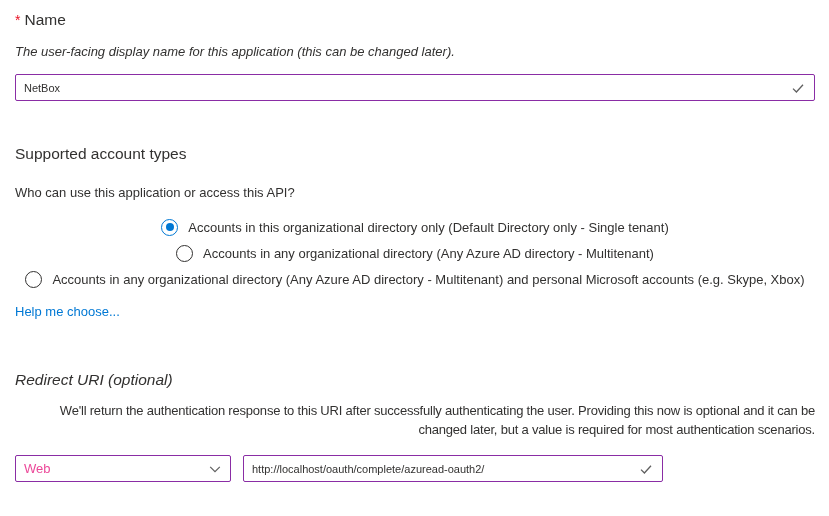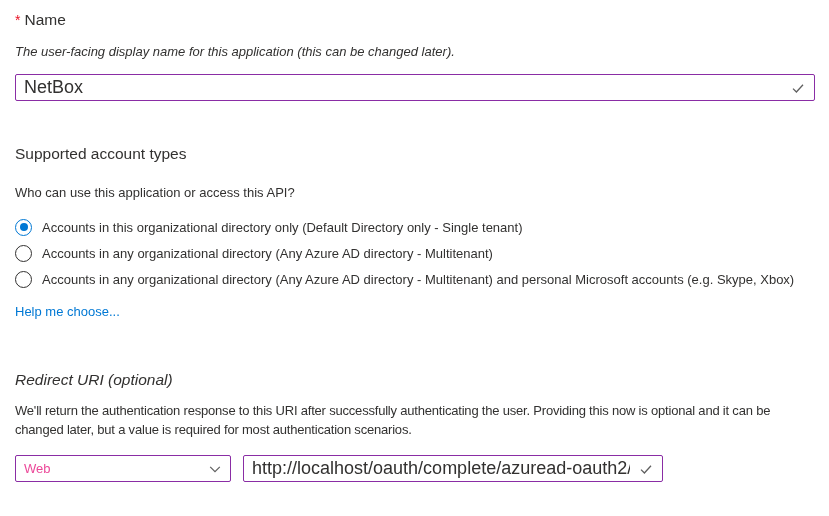--- a/index.html
+++ b/index.html
@@ -50,21 +50,21 @@
     display: flex;
     align-items: center;
     position: relative;
   }
   .field input {
     flex: 1;
     border: none;
     outline: none;
     background: transparent;
     font-family: "Liberation Sans", sans-serif;
-    font-size: 18px;
+    font-size: 11px;
     color: #323130;
     padding: 0 8px;
     height: 100%;
     min-width: 0;
   }
   .field .trailing-icon {
     flex: 0 0 auto;
     display: flex;
     align-items: center;
     padding-right: 8px;
@@ -79,20 +79,21 @@
     margin-top: 20px;
     line-height: 18px;
   }
 
   .radio-group { margin-top: 12px; }
   .radio-option {
     display: flex;
     align-items: center;
     height: 26px;
     cursor: pointer;
+    justify-content: center;
   }
   .radio-circle {
     box-sizing: border-box;
     width: 17px;
     height: 17px;
     border: 1.4px solid #323130;
     border-radius: 50%;
     margin-right: 10px;
     flex: 0 0 auto;
     display: flex;
@@ -127,20 +128,21 @@
   }
 
   .section-gap-2 { margin-top: 50px; font-style: italic; }
 
   .redirect-description {
     font-size: 13px;
     line-height: 19px;
     margin-top: 11px;
     max-width: 801px;
     letter-spacing: -0.2px;
+    text-align: right;
   }
 
   .redirect-row {
     margin-top: 16px;
     display: flex;
     align-items: center;
   }
   .platform-select {
     width: 216px;
     cursor: pointer;

